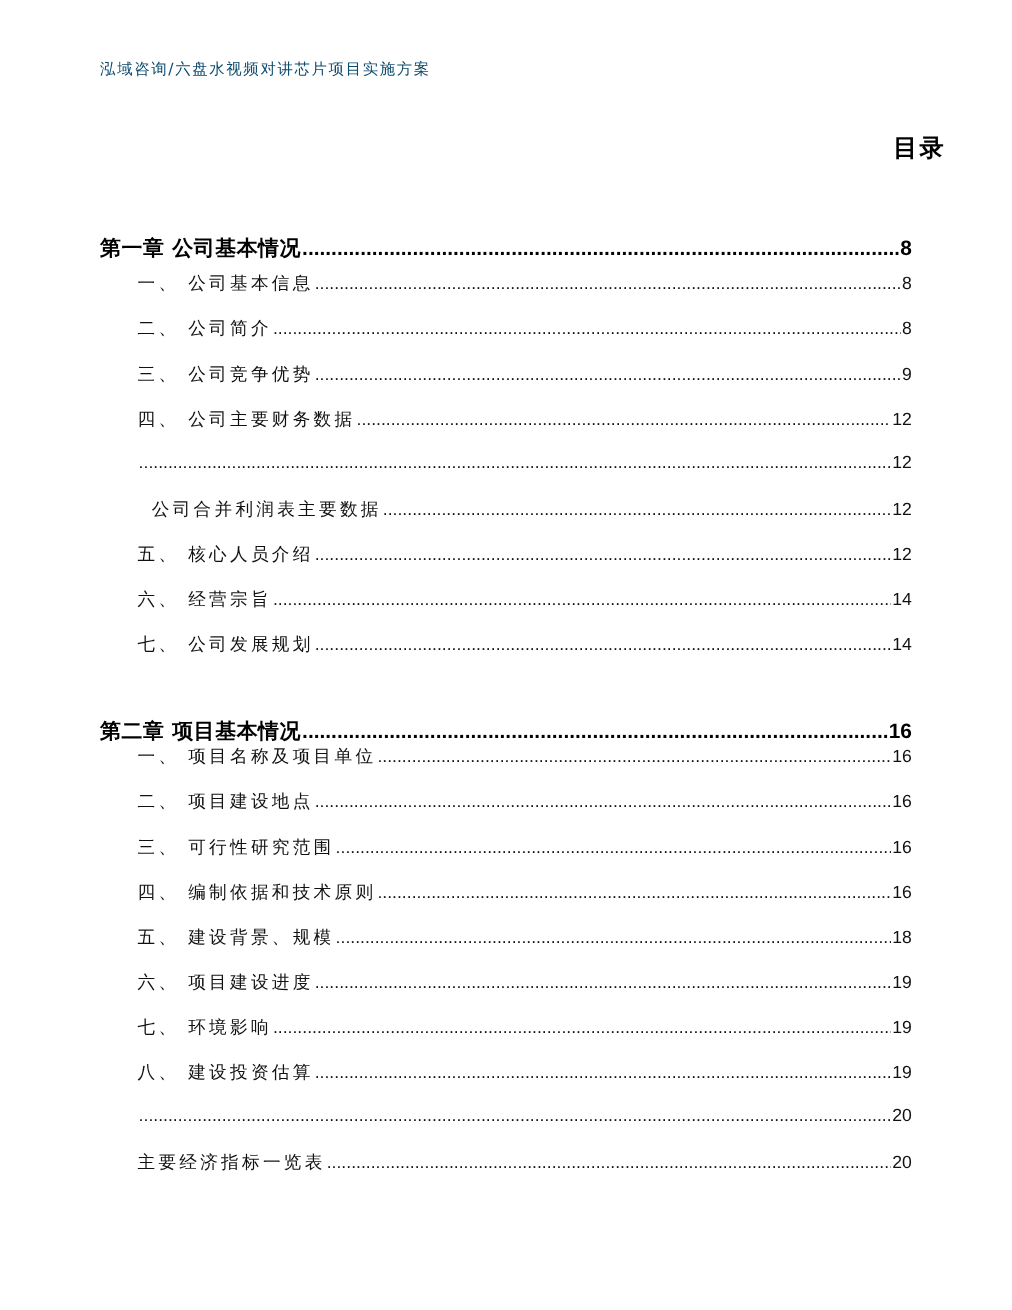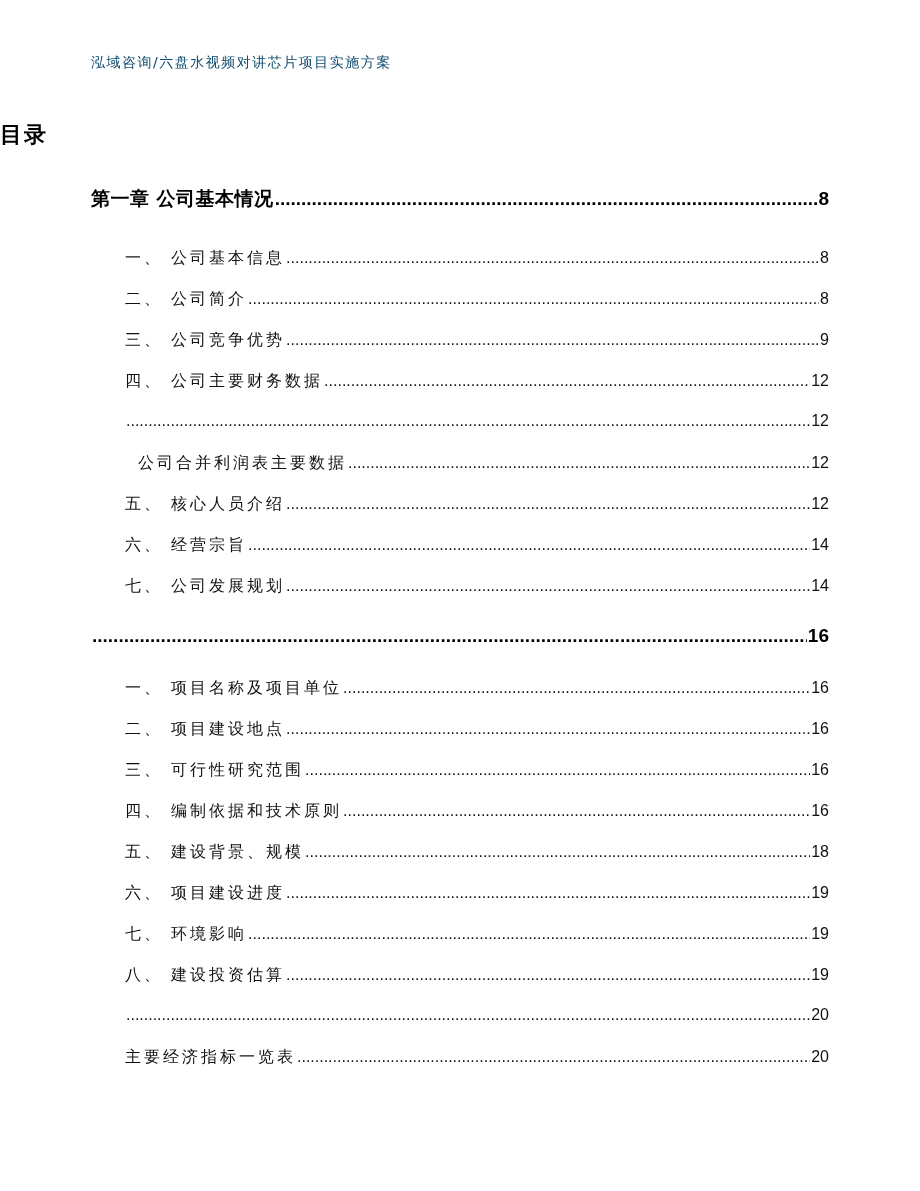--- a/index.html
+++ b/index.html
@@ -1,30 +1,30 @@
 <!DOCTYPE html>
 <html><head>
 <meta charset="utf-8">
 <style>
   html, body { margin: 0; padding: 0; background: #ffffff; }
   body { width: 920px; height: 1191px; position: relative; overflow: hidden;
          font-family: "DejaVu Sans", "Liberation Sans", sans-serif; color: #000; }
   .running-header { position: absolute; left: 91px; top: 54px; font-size: 14px;
                     letter-spacing: 1.5px; color: #0c4a6e; }
-  .toc-title { position: absolute; left: 0; width: 860px; top: 120px; text-align: left;
+  .toc-title { position: absolute; left: 0; width: 860px; top: 120px; text-align: right;
                font-size: 22px; font-weight: bold; letter-spacing: 2px; }
   .toc { position: absolute; left: 0; top: 0; width: 920px; }
   .toc-row { position: absolute; display: flex; align-items: baseline; right: 91px; }
   .toc-row .label { white-space: nowrap; }
   .toc-row .leader { flex: 1; overflow: hidden; white-space: nowrap; margin: 0 1px;
                      font-family: "Liberation Sans", sans-serif; letter-spacing: 0px; }
   .toc-row .leader::before { content: "................................................................................................................................................................................................................................................................................................................................................................"; }
   .toc-row .page { white-space: nowrap; font-family: "Liberation Sans", sans-serif; }
   .lvl1 { left: 91px; font-size: 19px; font-weight: bold; }
-  .lvl1 .label { letter-spacing: 0.5px; }
+  .lvl1 .label { letter-spacing: 0.5px; margin-top: 27px; }
   .lvl1 .leader { font-weight: bold; }
   .lvl1 .page { font-size: 19px; font-weight: bold; }
   .lvl2 { left: 125px; font-size: 16px; color: #111; }
   .lvl2 .label { letter-spacing: 3px; }
   .lvl2 .page { font-size: 16px; }
 </style>
 </head>
 <body>
 
 <div class="running-header">泓域咨询/六盘水视频对讲芯片项目实施方案</div>
@@ -75,20 +75,21 @@
       <span class="label">六、 经营宗旨</span>
       <span class="leader"></span>
       <span class="page">14</span>
     </div>
     <div class="toc-row lvl2" style="top: 576px;">
       <span class="label">七、 公司发展规划</span>
       <span class="leader"></span>
       <span class="page">14</span>
     </div>
     <div class="toc-row lvl1" style="top: 625px;">
+      <span class="label">第二章 项目基本情况</span>
       <span class="leader"></span>
       <span class="page">16</span>
     </div>
     <div class="toc-row lvl2" style="top: 678px;">
       <span class="label">一、 项目名称及项目单位</span>
       <span class="leader"></span>
       <span class="page">16</span>
     </div>
     <div class="toc-row lvl2" style="top: 719px;">
       <span class="label">二、 项目建设地点</span>

